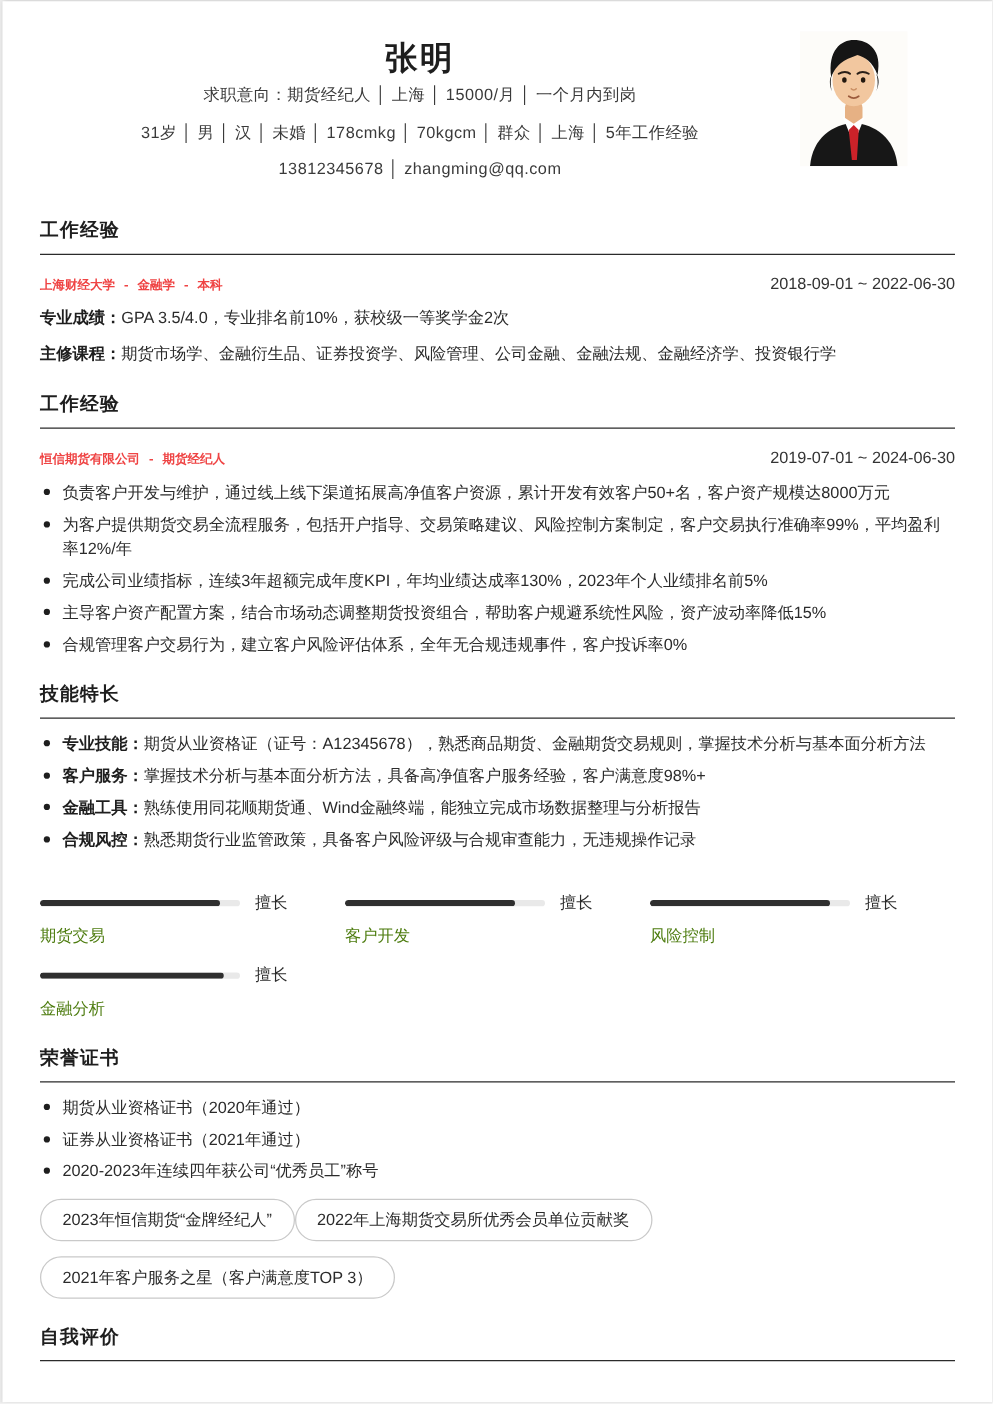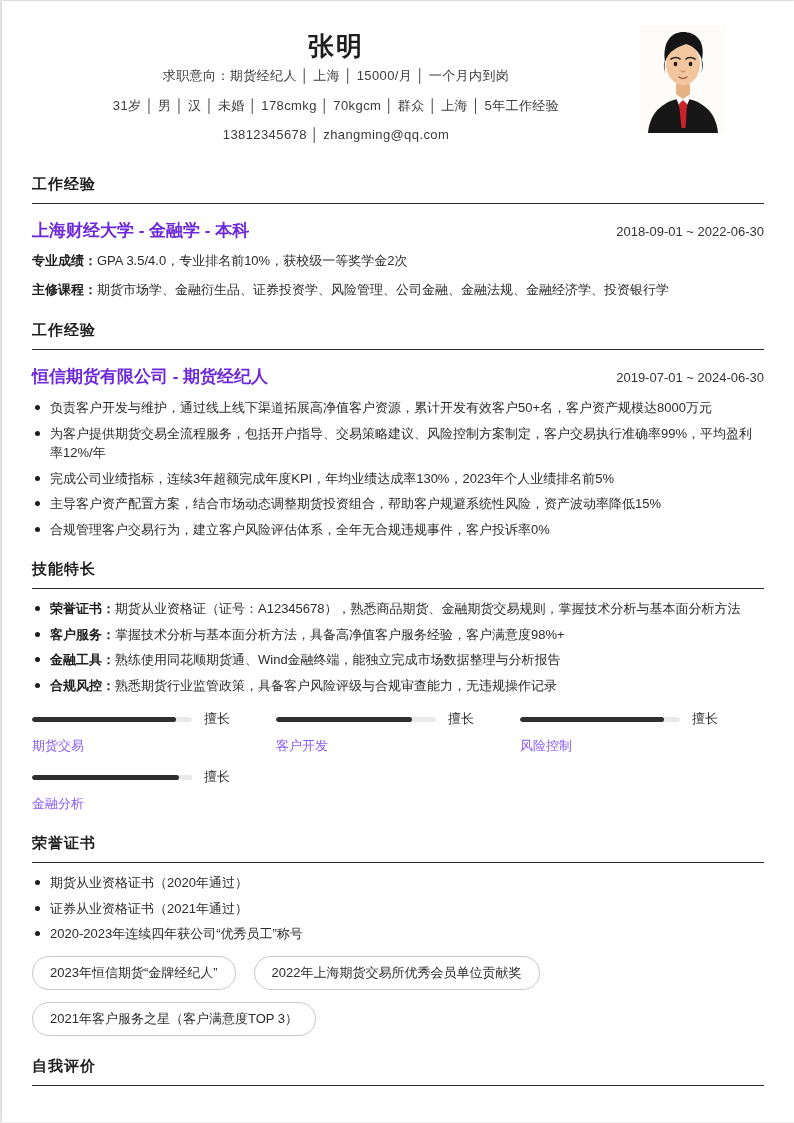--- a/index.html
+++ b/index.html
@@ -16,43 +16,43 @@
   .name { font-size:26px; font-weight:bold; color:#1e1e1e; letter-spacing:2px; margin-bottom:3px; }
   .meta-line { font-size:13px; color:#3a3a3a; margin-bottom:12px; letter-spacing:.4px; white-space:nowrap; }
   .photo-box { width:86px; height:108px; margin-top:6px; background:#fdfcfa; overflow:hidden; flex:none; }
   
   .section { padding:0 30px; margin-top:21px; }
   .section-title {
     font-size:15px; font-weight:bold; color:#1e1e1e;
     padding-bottom:9px; border-bottom:1.5px solid #2b2b2b; letter-spacing:1px;
   }
   .entry-head { display:flex; justify-content:space-between; align-items:baseline; margin-top:15px; }
-  .entry-title { font-size:17px; font-weight:bold; color:#6d28d9; }
+  .entry-title { font-size:10px; font-weight:bold; color:#ef4444;font-family:Liberation Mono, monospace; }
   .entry-date { font-size:13px; color:#333; }
   .info-row { margin-top:9px; font-size:13px; line-height:1.55; color:#2b2b2b; }
   .info-label { font-weight:bold; color:#1e1e1e; }
   ul.bullets { list-style:none; margin-top:10px; }
   ul.bullets li {
     position:relative; padding-left:18px; font-size:13px; line-height:1.5;
     margin-bottom:6px; color:#2b2b2b;
   }
   ul.bullets li::before {
     content:""; position:absolute; left:3px; top:7px;
     width:5px; height:5px; border-radius:50%; background:#1e1e1e;
   }
   .b { font-weight:bold; color:#1e1e1e; }
   
-  .bars-grid { display:grid; grid-template-columns:repeat(3,1fr); row-gap:13px; margin-top:15px; }
+  .bars-grid { display:grid; grid-template-columns:repeat(3,1fr); row-gap:13px; margin-top:32px; }
   .bar-row { display:flex; align-items:center; gap:12px; }
   .bar-track { width:160px; height:5px; background:#e9e9e9; border-radius:3px; overflow:hidden; flex:none; }
   .bar-fill { height:100%; background:#2f2f2f; border-radius:3px; }
   .bar-level { font-size:13px; color:#2b2b2b; }
-  .bar-name { font-size:13px; margin-top:9px; color:#8b5cf6; }
+  .bar-name { font-size:13px; margin-top:9px; color:#4d7c0f; }
   
-  .badges-row { display:flex; gap:18px; margin-top:12px; }
+  .badges-row { display:flex; margin-top:12px; }
   .badge {
     border:1px solid #c9c9c9; border-radius:17px; padding:7px 17px;
     font-size:13px; color:#2b2b2b; background:#fff; white-space:nowrap;
   }
 </style>
 </head>
 <body>
 
 <div class="page">
 
@@ -109,21 +109,21 @@
       <li>为客户提供期货交易全流程服务，包括开户指导、交易策略建议、风险控制方案制定，客户交易执行准确率99%，平均盈利率12%/年</li>
       <li>完成公司业绩指标，连续3年超额完成年度KPI，年均业绩达成率130%，2023年个人业绩排名前5%</li>
       <li>主导客户资产配置方案，结合市场动态调整期货投资组合，帮助客户规避系统性风险，资产波动率降低15%</li>
       <li>合规管理客户交易行为，建立客户风险评估体系，全年无合规违规事件，客户投诉率0%</li>
     </ul>
   </div>
 
   <div class="section">
     <div class="section-title">技能特长</div>
     <ul class="bullets">
-      <li><span class="b">荣誉证书：</span><span>期货从业资格证（证号：A12345678），熟悉商品期货、金融期货交易规则，掌握技术分析与基本面分析方法</span></li>
+      <li><span class="b">专业技能：</span><span>期货从业资格证（证号：A12345678），熟悉商品期货、金融期货交易规则，掌握技术分析与基本面分析方法</span></li>
       <li><span class="b">客户服务：</span><span>掌握技术分析与基本面分析方法，具备高净值客户服务经验，客户满意度98%+</span></li>
       <li><span class="b">金融工具：</span><span>熟练使用同花顺期货通、Wind金融终端，能独立完成市场数据整理与分析报告</span></li>
       <li><span class="b">合规风控：</span><span>熟悉期货行业监管政策，具备客户风险评级与合规审查能力，无违规操作记录</span></li>
     </ul>
     <div class="bars-grid">
       <div class="bar-item">
         <div class="bar-row">
           <div class="bar-track">
               <div class="bar-fill" style="width: 90%;"></div>
             </div>

